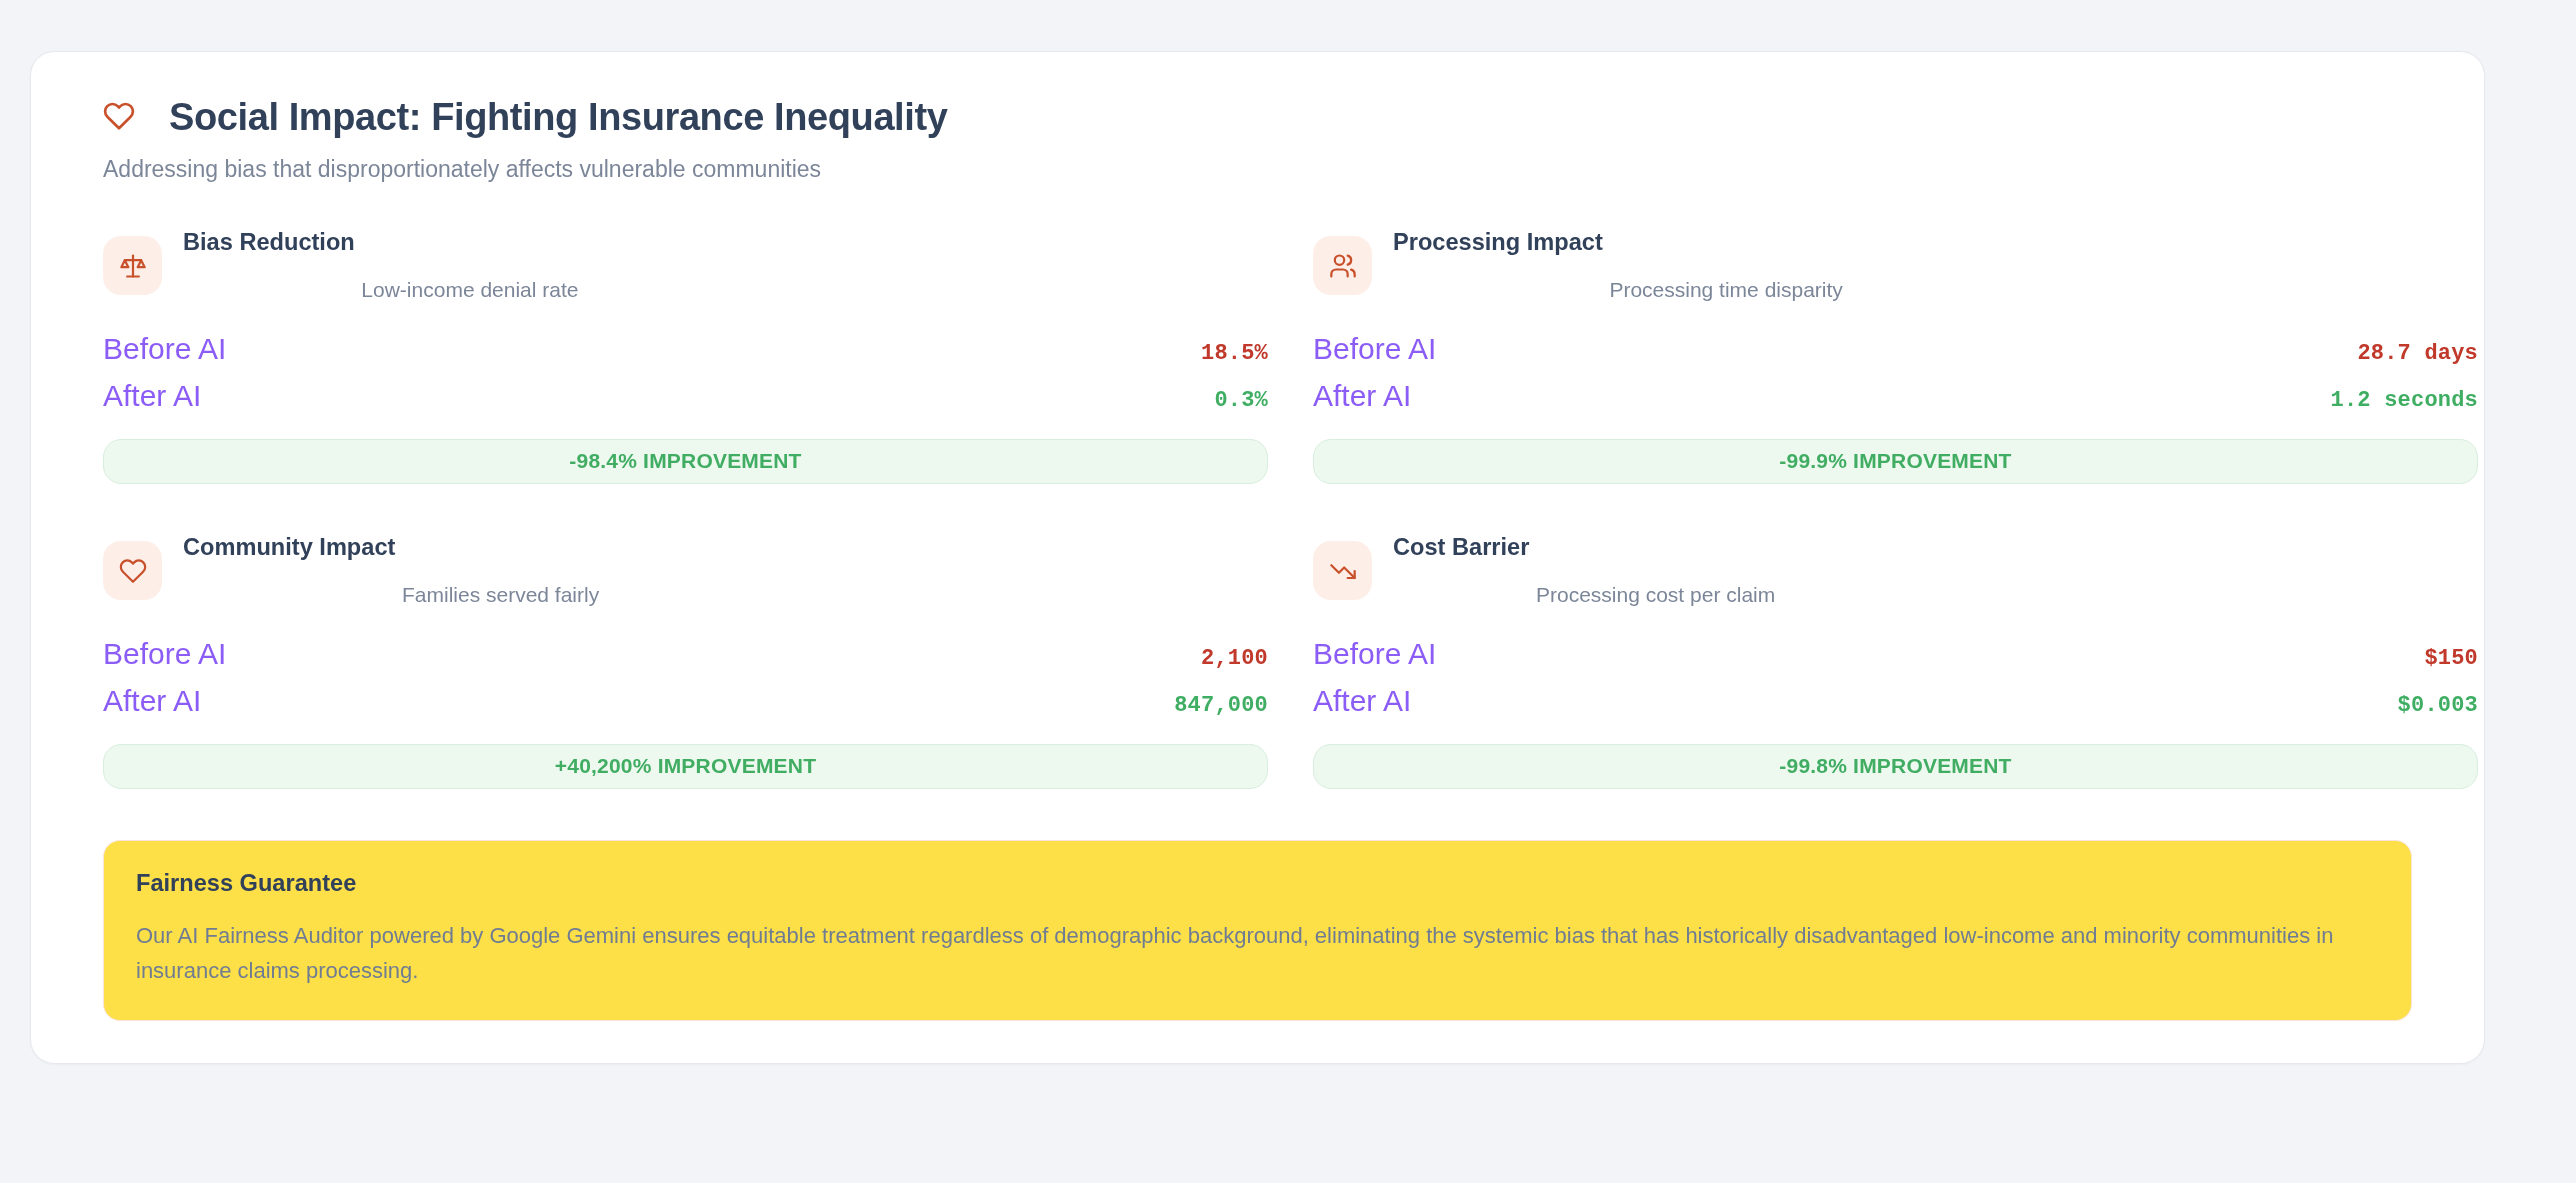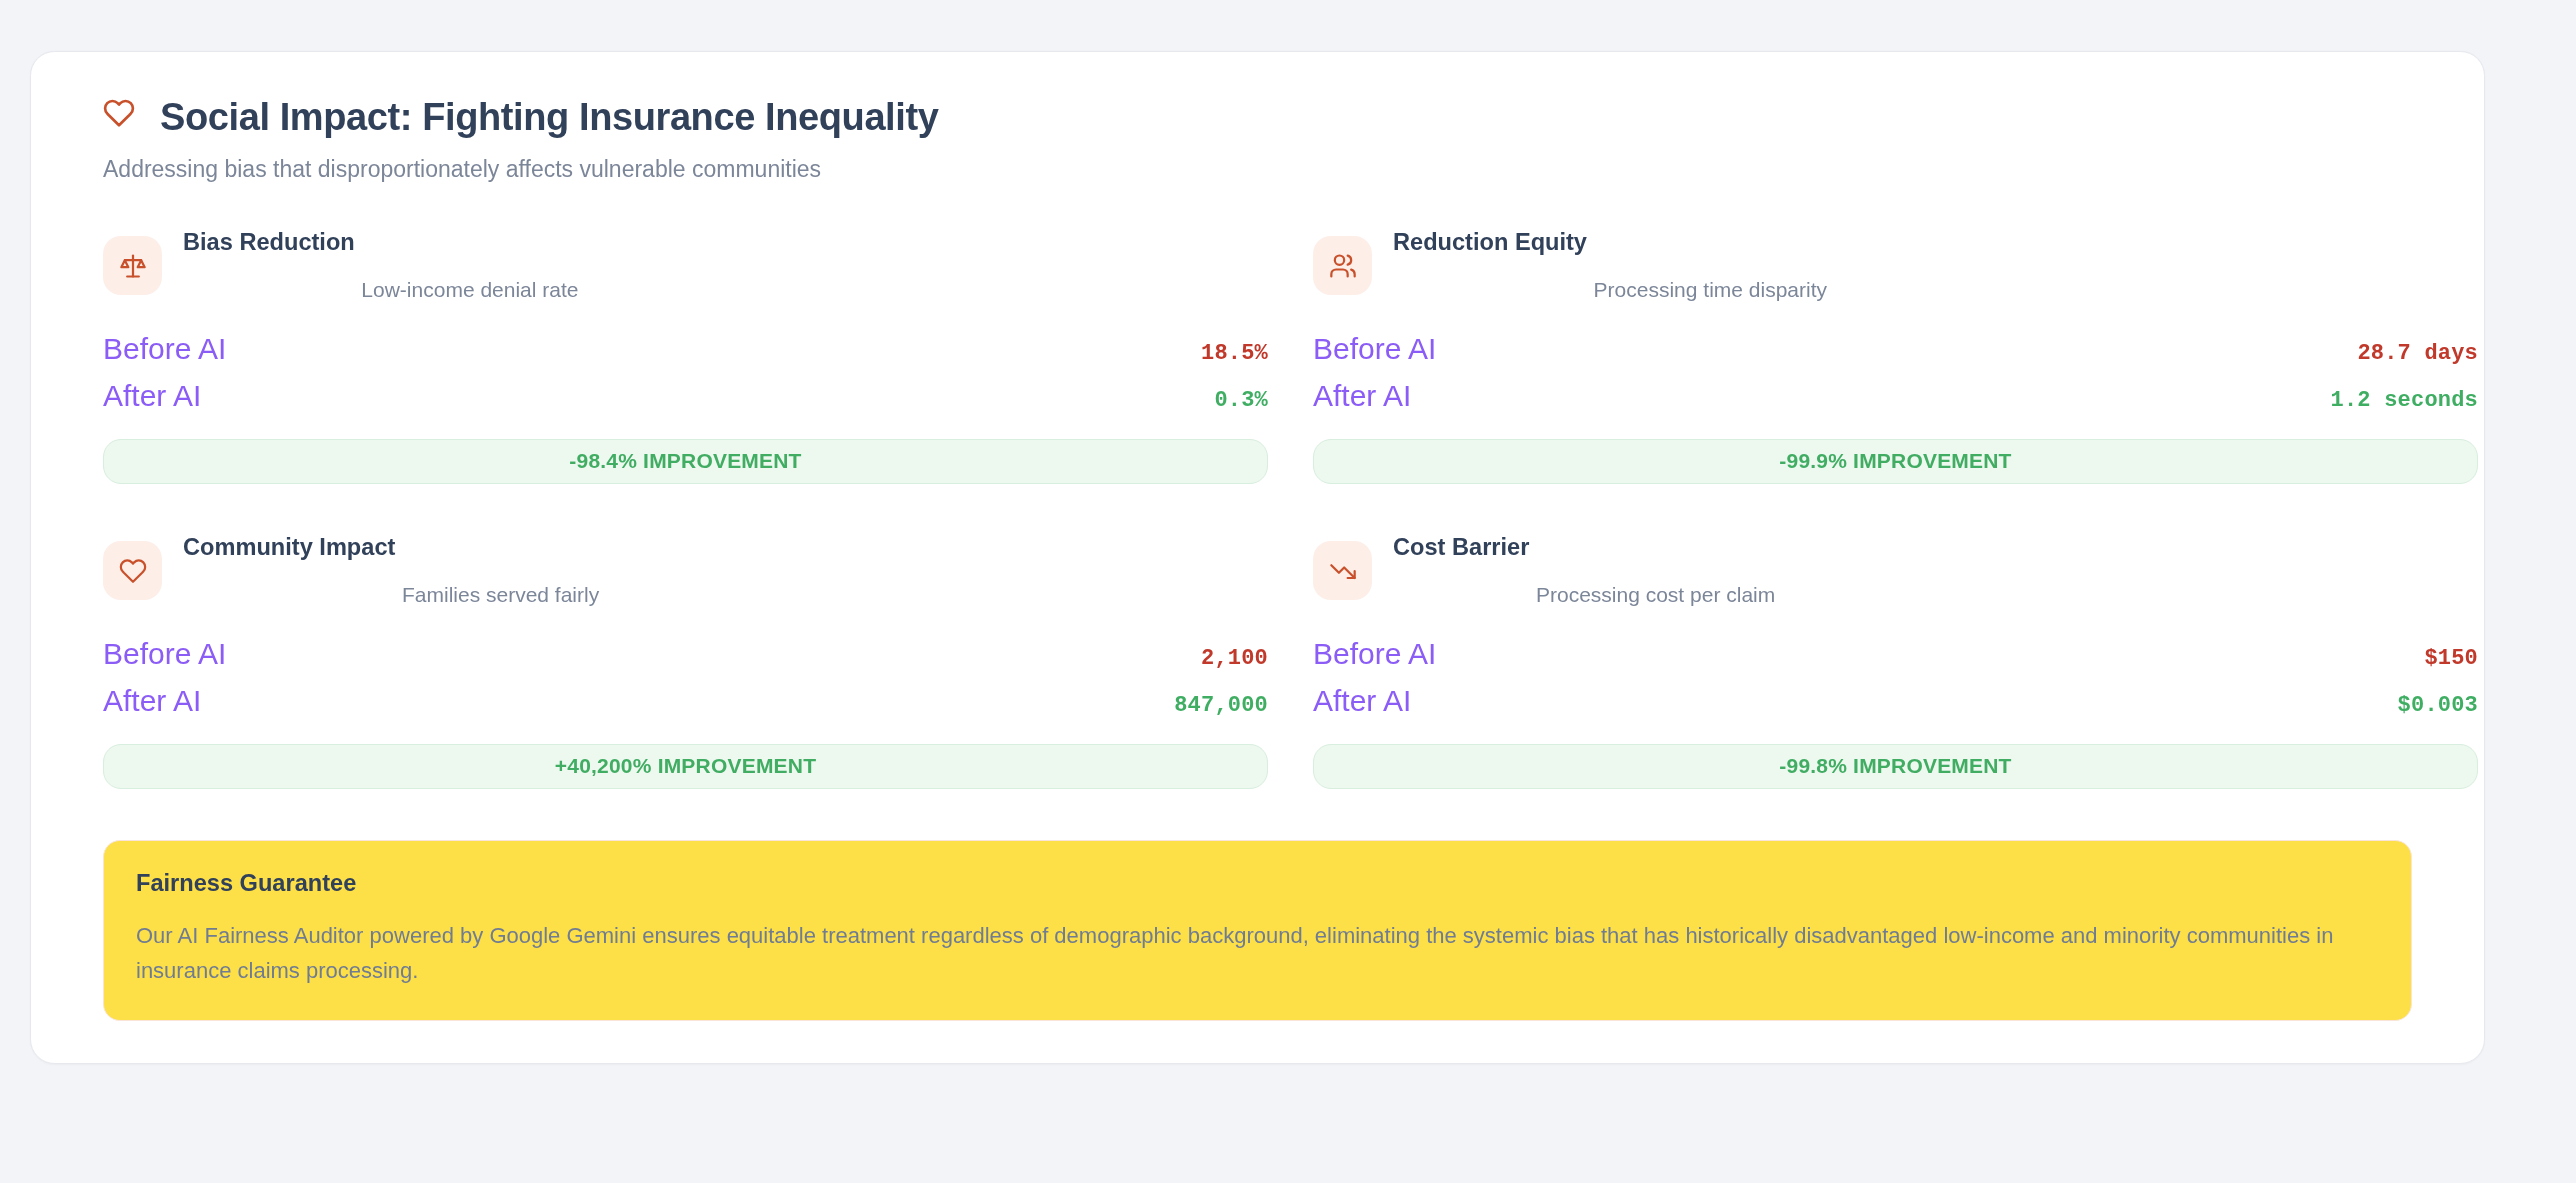--- a/index.html
+++ b/index.html
@@ -27,21 +27,22 @@
     border-radius: 24.6px;
     padding: 45px 44px 42px 44px;
     box-shadow: 0 0.9px 1.9px rgba(16,24,40,0.03);
   }
 
   
   .panel-header { padding-left: 28px; }
 
   .title-row {
     display: flex;
-    gap: 25px;
+    align-items: center;
+    gap: 34px;
   }
 
   .heart-icon { flex: 0 0 auto; display: block; }
 
   .panel-title {
     font-size: 38px;
     font-weight: bold;
     color: #31415a;
     letter-spacing: -0.4px;
     line-height: 1.1;
@@ -216,21 +217,21 @@
         <div class="metric-head">
           <div class="metric-icon-tile">
             <svg width="28" height="28" viewBox="0 0 24 24" fill="none" stroke="#c8502a" stroke-width="1.9" stroke-linecap="round" stroke-linejoin="round">
               <path d="M16 21v-2a4 4 0 0 0-4-4H6a4 4 0 0 0-4 4v2"></path>
               <circle cx="9" cy="7" r="4"></circle>
               <path d="M22 21v-2a4 4 0 0 0-3-3.87"></path>
               <path d="M16 3.13a4 4 0 0 1 0 7.75"></path>
             </svg>
           </div>
           <div class="metric-head-text">
-            <div class="metric-name">Reduction Equity</div>
+            <div class="metric-name">Processing Impact</div>
             <div class="metric-desc">Processing time disparity</div>
           </div>
         </div>
         <div class="metric-rows">
           <div class="metric-row">
             <span class="metric-row-label">Before AI</span>
             <span class="metric-row-value value-before">28.7 days</span>
           </div>
           <div class="metric-row">
             <span class="metric-row-label">After AI</span>

